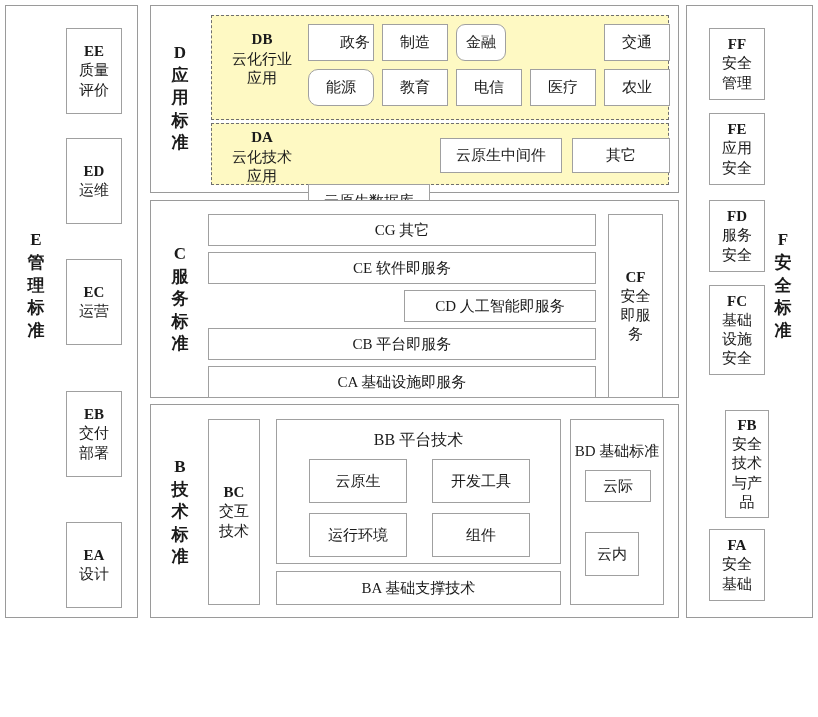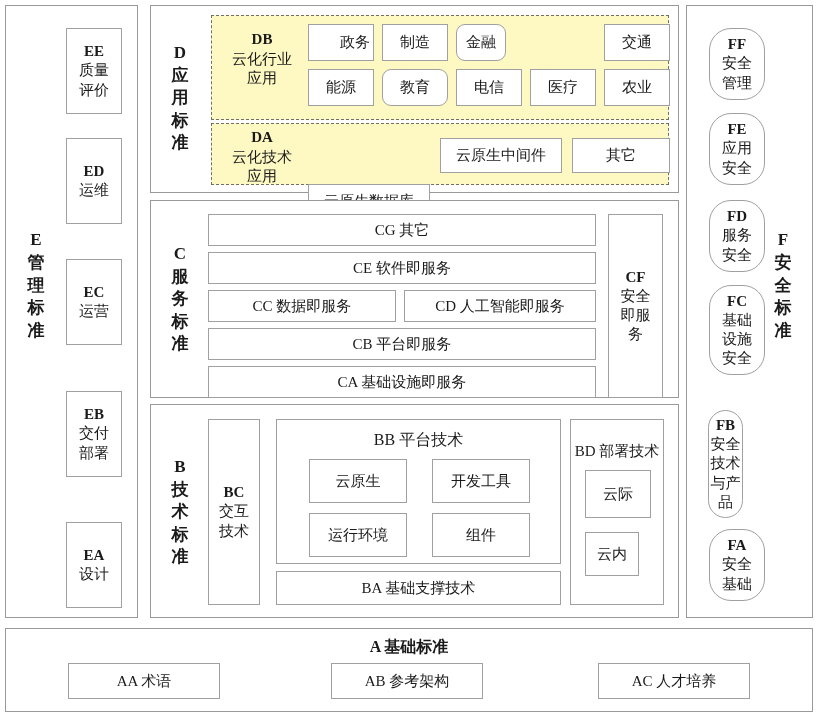--- a/index.html
+++ b/index.html
@@ -57,21 +57,21 @@
     line-height:1.28;font-size:15px;
   }
   .vstack b{font-weight:bold;font-size:15px;}
 
   
   #frame-E{left:5px;top:5px;width:133px;height:613px;}
   .e-item{position:absolute;}
 
   
   #frame-F{left:686px;top:5px;width:127px;height:613px;}
-  .f-item{position:absolute;border-radius:22px;}
+  .f-item{position:absolute;}
 
   
   #frame-D{left:150px;top:5px;width:529px;height:188px;}
   
   #frame-C{left:150px;top:200px;width:529px;height:198px;}
   
   #frame-B{left:150px;top:404px;width:529px;height:214px;}
   
   #frame-A{left:5px;top:628px;width:808px;height:84px;}
 
@@ -172,21 +172,21 @@
 
     <div class="cell f-item" style="left:22px;top:279px;width:56px;height:90px;">
       <div class="vstack">
         <b>FC</b>
         <span>基础</span>
         <span>设施</span>
         <span>安全</span>
       </div>
     </div>
 
-    <div class="cell f-item" style="left:21px;top:404px;width:35px;height:108px;">
+    <div class="cell f-item" style="left:38px;top:404px;width:44px;height:108px;">
       <div class="vstack">
         <b>FB</b>
         <span>安全</span>
         <span>技术</span>
         <span>与产</span>
         <span>品</span>
       </div>
     </div>
 
     <div class="cell f-item" style="left:22px;top:523px;width:56px;height:72px;">
@@ -220,24 +220,24 @@
       <div class="cell abs" style="left:170px;top:8px;width:66px;height:37px;">
           <span>制造</span>
         </div>
       <div class="cell abs" style="left:244px;top:8px;width:50px;height:37px;border-radius:9px;">
           <span>金融</span>
         </div>
       <div class="cell abs" style="left:392px;top:8px;width:66px;height:37px;">
           <span>交通</span>
         </div>
 
-      <div class="cell abs" style="left:96px;top:53px;width:66px;height:37px;">
+      <div class="cell abs" style="left:96px;top:53px;width:66px;height:37px;border-radius:10px;">
           <span>能源</span>
         </div>
-      <div class="cell abs" style="left:170px;top:53px;width:66px;height:37px;border-radius:9px;">
+      <div class="cell abs" style="left:170px;top:53px;width:66px;height:37px;">
           <span>教育</span>
         </div>
       <div class="cell abs" style="left:244px;top:53px;width:66px;height:37px;">
           <span>电信</span>
         </div>
       <div class="cell abs" style="left:318px;top:53px;width:66px;height:37px;">
           <span>医疗</span>
         </div>
       <div class="cell abs" style="left:392px;top:53px;width:66px;height:37px;">
           <span>农业</span>
@@ -273,23 +273,20 @@
     </div>
 
     <div class="cell abs" style="left:57px;top:13px;width:388px;height:32px;">
       <span>CG 其它</span>
     </div>
 
     <div class="cell abs" style="left:57px;top:51px;width:388px;height:32px;">
       <span>CE 软件即服务</span>
     </div>
 
-    <div class="cell abs" style="left:57px;top:89px;width:188px;height:32px;">
-      <span>CC 数据即服务</span>
-    </div>
     <div class="cell abs" style="left:253px;top:89px;width:192px;height:32px;">
       <span>CD 人工智能即服务</span>
     </div>
 
     <div class="cell abs" style="left:57px;top:127px;width:388px;height:32px;align-items:center;">
       <span>CB 平台即服务</span>
     </div>
 
     <div class="cell abs" style="left:57px;top:165px;width:388px;height:32px;">
       <span>CA 基础设施即服务</span>
@@ -336,36 +333,24 @@
       <div class="cell abs" style="left:155px;top:93px;width:98px;height:44px;">
           <span>组件</span>
         </div>
     </div>
 
     <div class="cell abs" style="left:125px;top:166px;width:285px;height:34px;">
       <span>BA 基础支撑技术</span>
     </div>
 
     <div class="cell abs" style="left:419px;top:14px;width:94px;height:186px;display:block;">
-      <div class="title-center" style="top:22px;font-weight:normal;font-size:15px;">BD 部署技术</div>
-      <div class="cell abs" style="left:14px;top:50px;width:66px;height:48px;">
+      <div class="title-center" style="top:22px;font-weight:normal;font-size:15px;">BD 基础标准</div>
+      <div class="cell abs" style="left:14px;top:50px;width:66px;height:32px;">
           <span>云际</span>
         </div>
       <div class="cell abs" style="left:14px;top:112px;width:54px;height:44px;">
           <span>云内</span>
         </div>
     </div>
   </div>
 
-  <div class="frame" id="frame-A">
-    <div class="title-center" style="top:8px;font-size:16px;">A 基础标准</div>
-    <div class="cell abs" style="left:62px;top:34px;width:152px;height:36px;">
-        <span>AA 术语</span>
-      </div>
-    <div class="cell abs" style="left:325px;top:34px;width:152px;height:36px;">
-        <span>AB 参考架构</span>
-      </div>
-    <div class="cell abs" style="left:592px;top:34px;width:152px;height:36px;">
-        <span>AC 人才培养</span>
-      </div>
-  </div>
 
 </div>
 
 </body></html>

